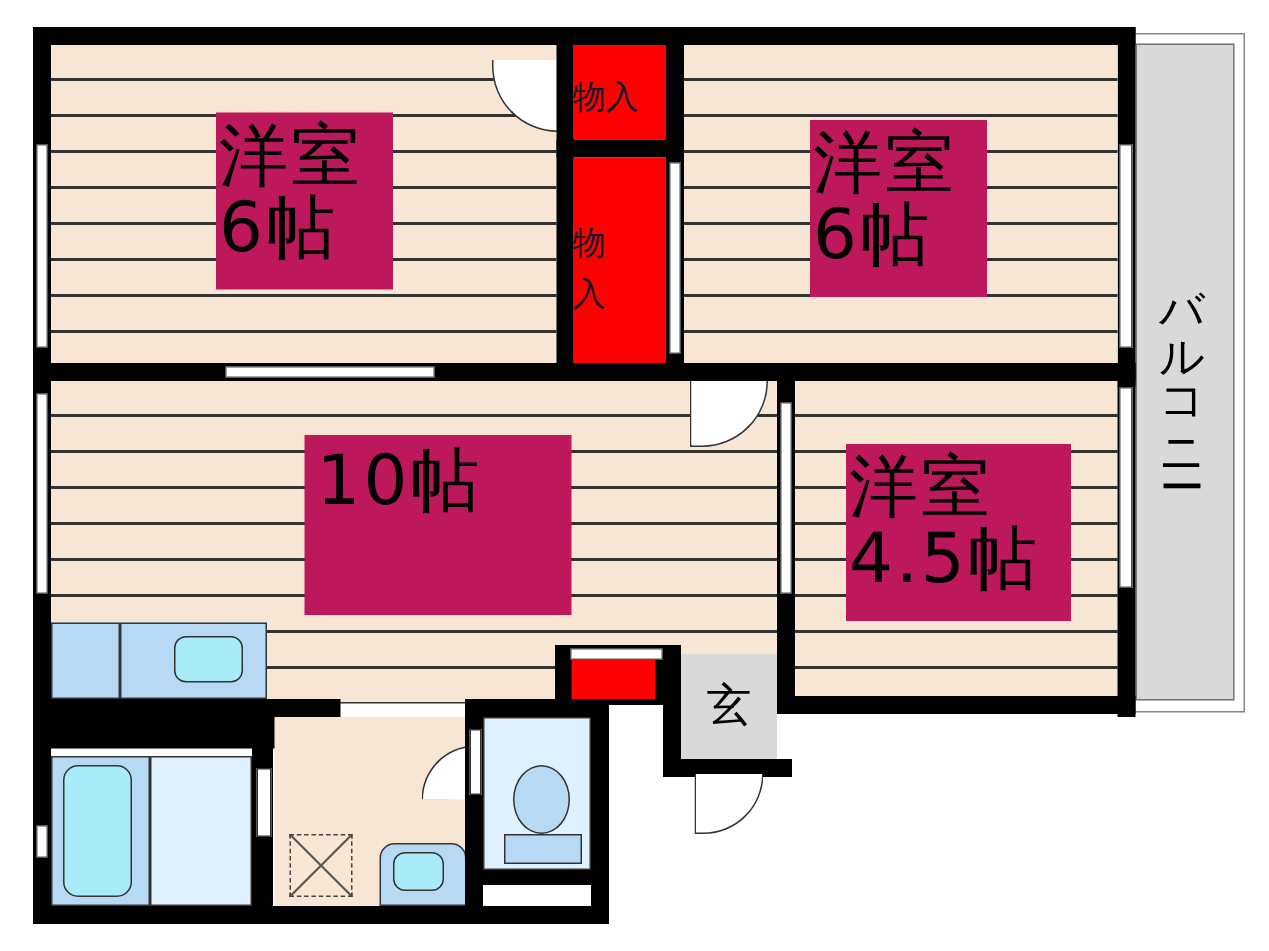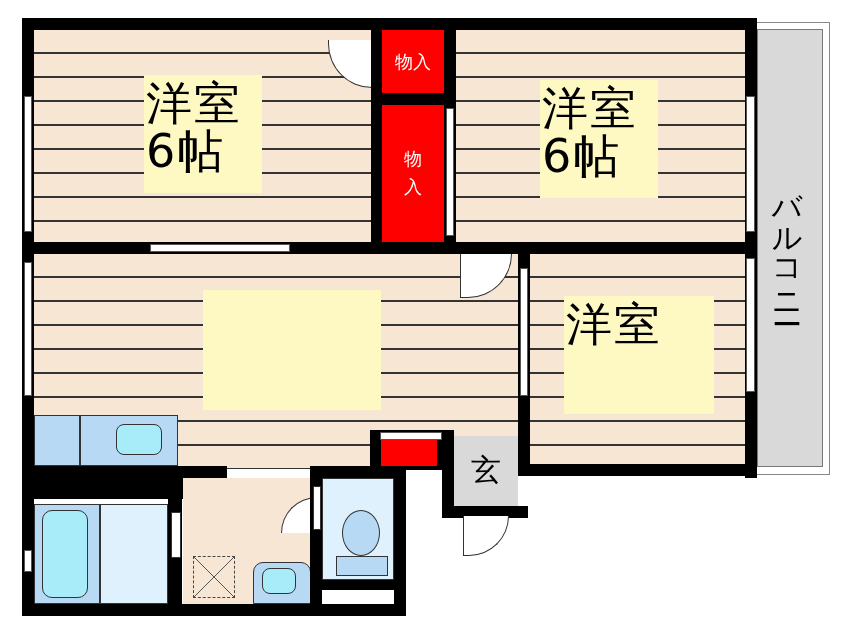--- a/index.html
+++ b/index.html
@@ -1,23 +1,23 @@
 <!DOCTYPE html>
 <html><head>
 <meta charset="utf-8">
 <style>
   html,body{margin:0;padding:0;background:#fff;}
   body{width:846px;height:634px;position:relative;overflow:hidden;font-family:"DejaVu Sans",sans-serif;}
   .abs{position:absolute;box-sizing:border-box;}
   .floor{background-color:#f8e6d5;background-image:repeating-linear-gradient(to bottom,#f8e6d5 0px,#f8e6d5 22px,#333 22px,#333 24px);}
   .wall{background:#000;}
   .red{background:#ff0000;}
-  .label{background:#fef9c3;color:#000;line-height:1.05;}
+  .label{background:#be185d;color:#000;line-height:1.05;}
   .big{font-size:46px;letter-spacing:2px;}
-  .redlbl{color:#ffffff;font-size:18px;text-align:center;}
+  .redlbl{color:#0f172a;font-size:22px;text-align:left;}
   .win{background:#fff;border:1px solid #555;}
   .door{background:#fff;border:1px solid #333;}
   .blue1{background:#b7d9f4;border:1px solid #333;}
   .blue2{background:#a8ecfa;border:1.5px solid #333;border-radius:8px;}
   .blue3{background:#dff1fc;border:1px solid #333;}
   .gray{background:#d9d9d9;}
 </style>
 </head>
 <body>
 
@@ -56,30 +56,32 @@
   <div>洋室</div>
   <div>6帖</div>
 </div>
 <div class="abs win" style="left:746px;top:96px;width:9px;height:136px;"></div>
 
 <div class="abs wall" style="left:22px;top:242px;width:735px;height:12px;"></div>
 <div class="abs win" style="left:150px;top:244px;width:140px;height:8px;"></div>
 
 <div class="abs floor" style="left:34px;top:254px;width:486px;height:215px;"></div>
 <div class="abs label big" style="left:203px;top:290px;width:178px;height:120px;padding:6px 8px;">
+  <div>10帖</div>
 </div>
 <div class="abs win" style="left:24px;top:262px;width:8px;height:134px;"></div>
 <div class="abs" style="left:460px;top:254px;width:52px;height:44px;background:#fff;border:1px solid #333;border-radius:0 0 44px 0;border-top:none;border-left:1px solid #333;"></div>
 
 <div class="abs wall" style="left:518px;top:254px;width:12px;height:220px;"></div>
 <div class="abs win" style="left:520px;top:268px;width:8px;height:128px;"></div>
 
 <div class="abs floor" style="left:530px;top:254px;width:215px;height:210px;"></div>
 <div class="abs label big" style="left:564px;top:296px;width:150px;height:118px;padding:4px 2px;">
   <div>洋室</div>
+  <div>4.5帖</div>
 </div>
 <div class="abs wall" style="left:745px;top:242px;width:12px;height:236px;"></div>
 <div class="abs win" style="left:746px;top:258px;width:9px;height:134px;"></div>
 <div class="abs wall" style="left:518px;top:464px;width:239px;height:12px;"></div>
 
 <div class="abs blue1" style="left:34px;top:415px;width:46px;height:51px;"></div>
 <div class="abs blue1" style="left:80px;top:415px;width:98px;height:51px;"></div>
 <div class="abs blue2" style="left:116px;top:424px;width:46px;height:31px;"></div>
 
 <div class="abs wall" style="left:370px;top:430px;width:72px;height:40px;"></div>

